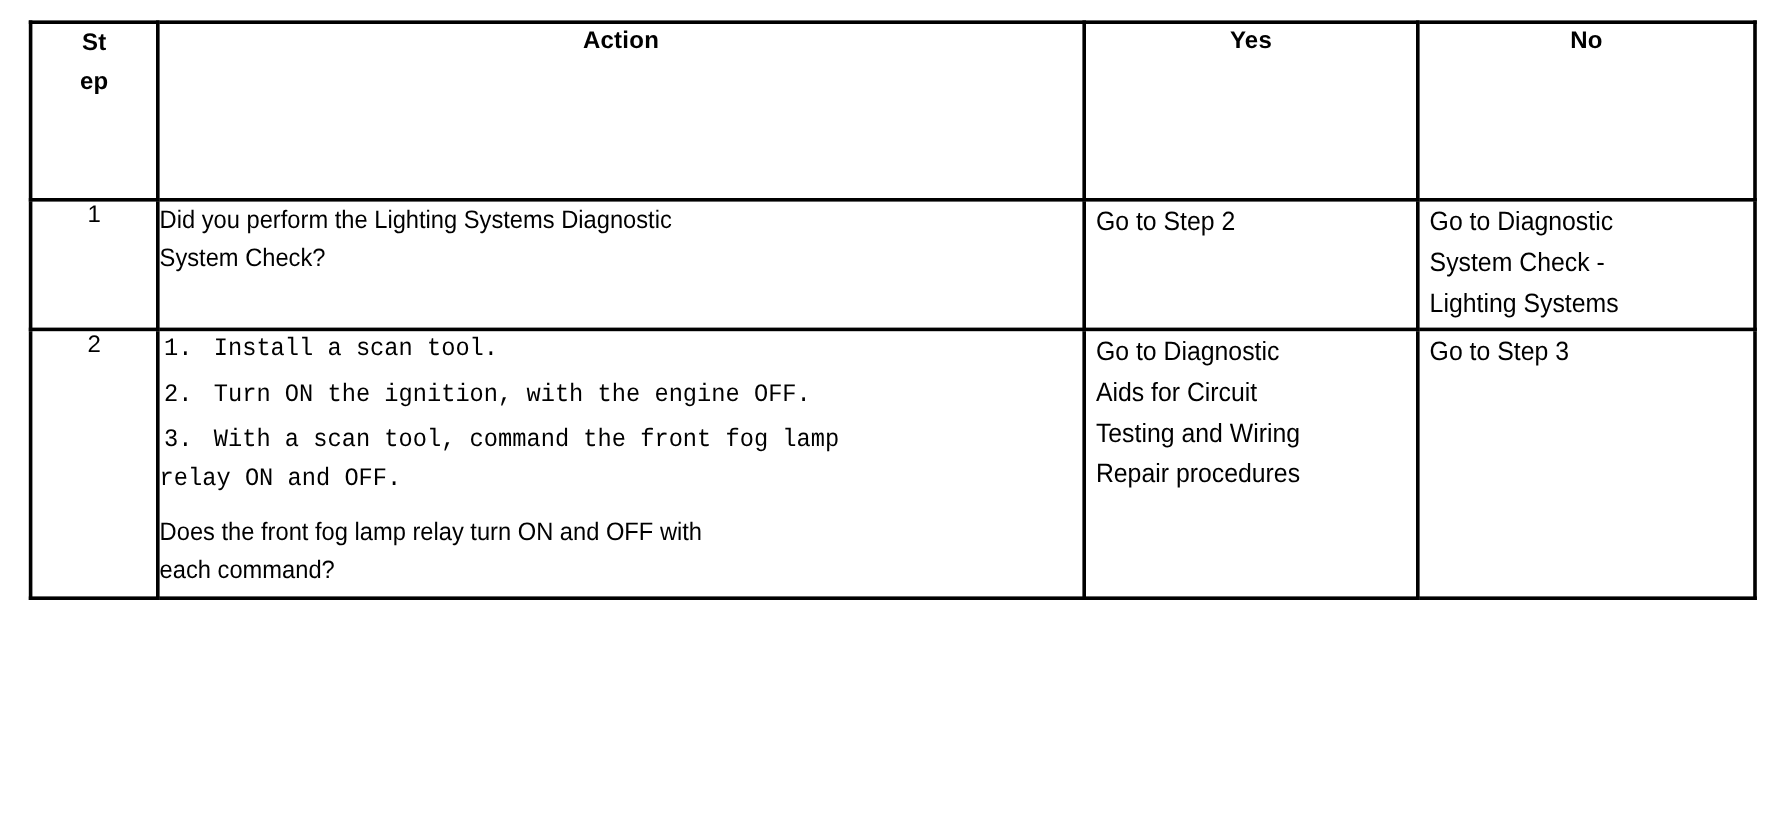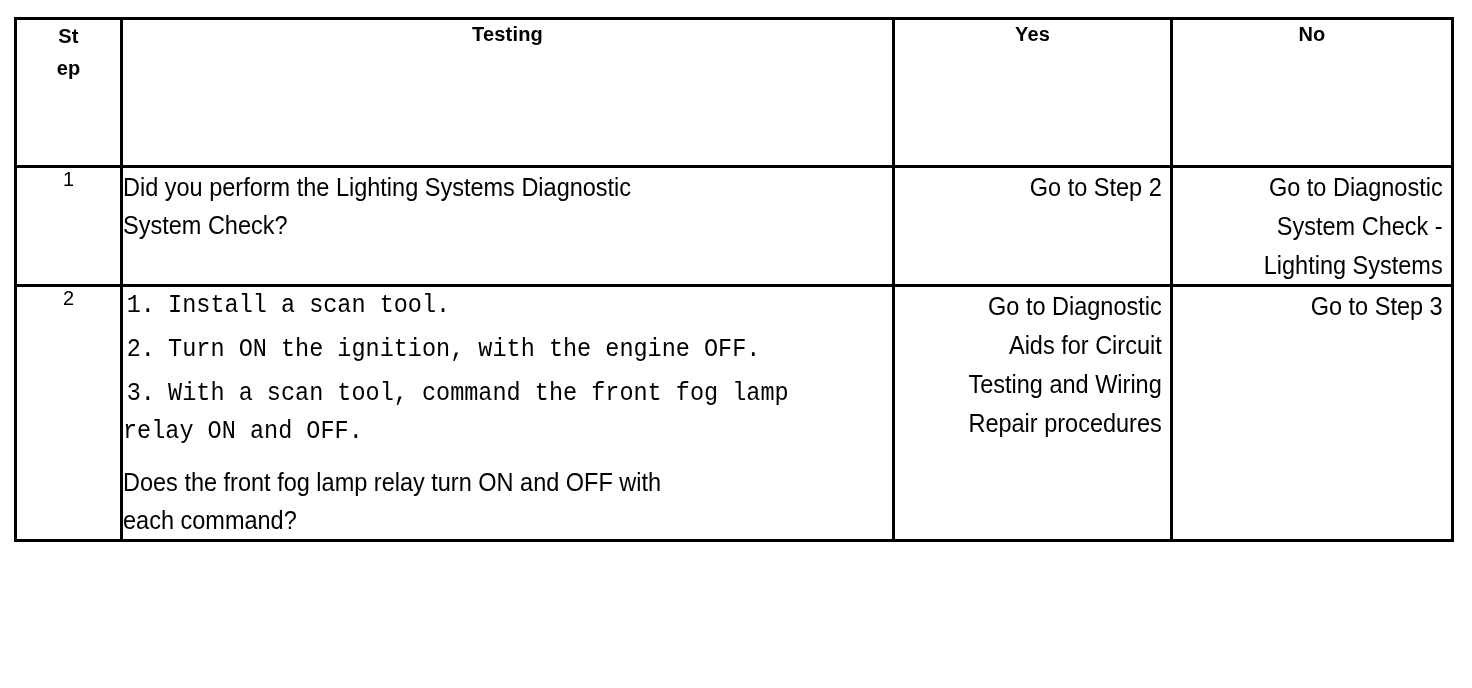--- a/index.html
+++ b/index.html
@@ -10,21 +10,21 @@
   body {
     width: 1472px;
     height: 688px;
     font-family: "Liberation Sans", sans-serif;
     color: #000000;
     overflow: hidden;
   }
 
   #diagnostic-table {
     position: absolute;
-    left: 14px;
+    left: 24px;
     top: 17px;
     width: 1437px;
     height: 483px;
     box-sizing: border-box;
     border-collapse: collapse;
     table-layout: fixed;
   }
 
   #diagnostic-table td,
   #diagnostic-table th {
@@ -63,30 +63,30 @@
 
   
   .step-cell {
     text-align: center;
     vertical-align: middle;
     font-size: 20px;
     font-family: "Liberation Sans", sans-serif;
   }
 
   .action-cell {
-    font-size: 25px;
+    font-size: 21px;
     line-height: 1.52;
     padding: 14px 16px 10px 16px;
     font-stretch: condensed;
     transform-origin: left top;
   }
 
   .branch-cell {
-    text-align: right;
-    font-size: 25px;
+    text-align: left;
+    font-size: 22px;
     line-height: 1.55;
     padding: 16px 10px 14px 10px;
   }
   .branch-cell.align-bottom {
     vertical-align: bottom;
     padding-bottom: 28px;
   }
   .branch-cell.align-top {
     vertical-align: top;
     padding-top: 20px;
@@ -139,21 +139,21 @@
     <col class="col-action">
     <col class="col-yes">
     <col class="col-no">
   </colgroup>
   <thead>
     <tr class="hdr-row">
       <th class="hdr-cell step-hdr">
         <span>St</span><br>
         <span>ep</span>
       </th>
-      <th class="hdr-cell">Testing</th>
+      <th class="hdr-cell">Action</th>
       <th class="hdr-cell">Yes</th>
       <th class="hdr-cell">No</th>
     </tr>
   </thead>
   <tbody>
 
     <tr>
       <td class="step-cell">1</td>
       <td class="action-cell">
         <span class="cond">Did you perform the Lighting Systems Diagnostic</span>

